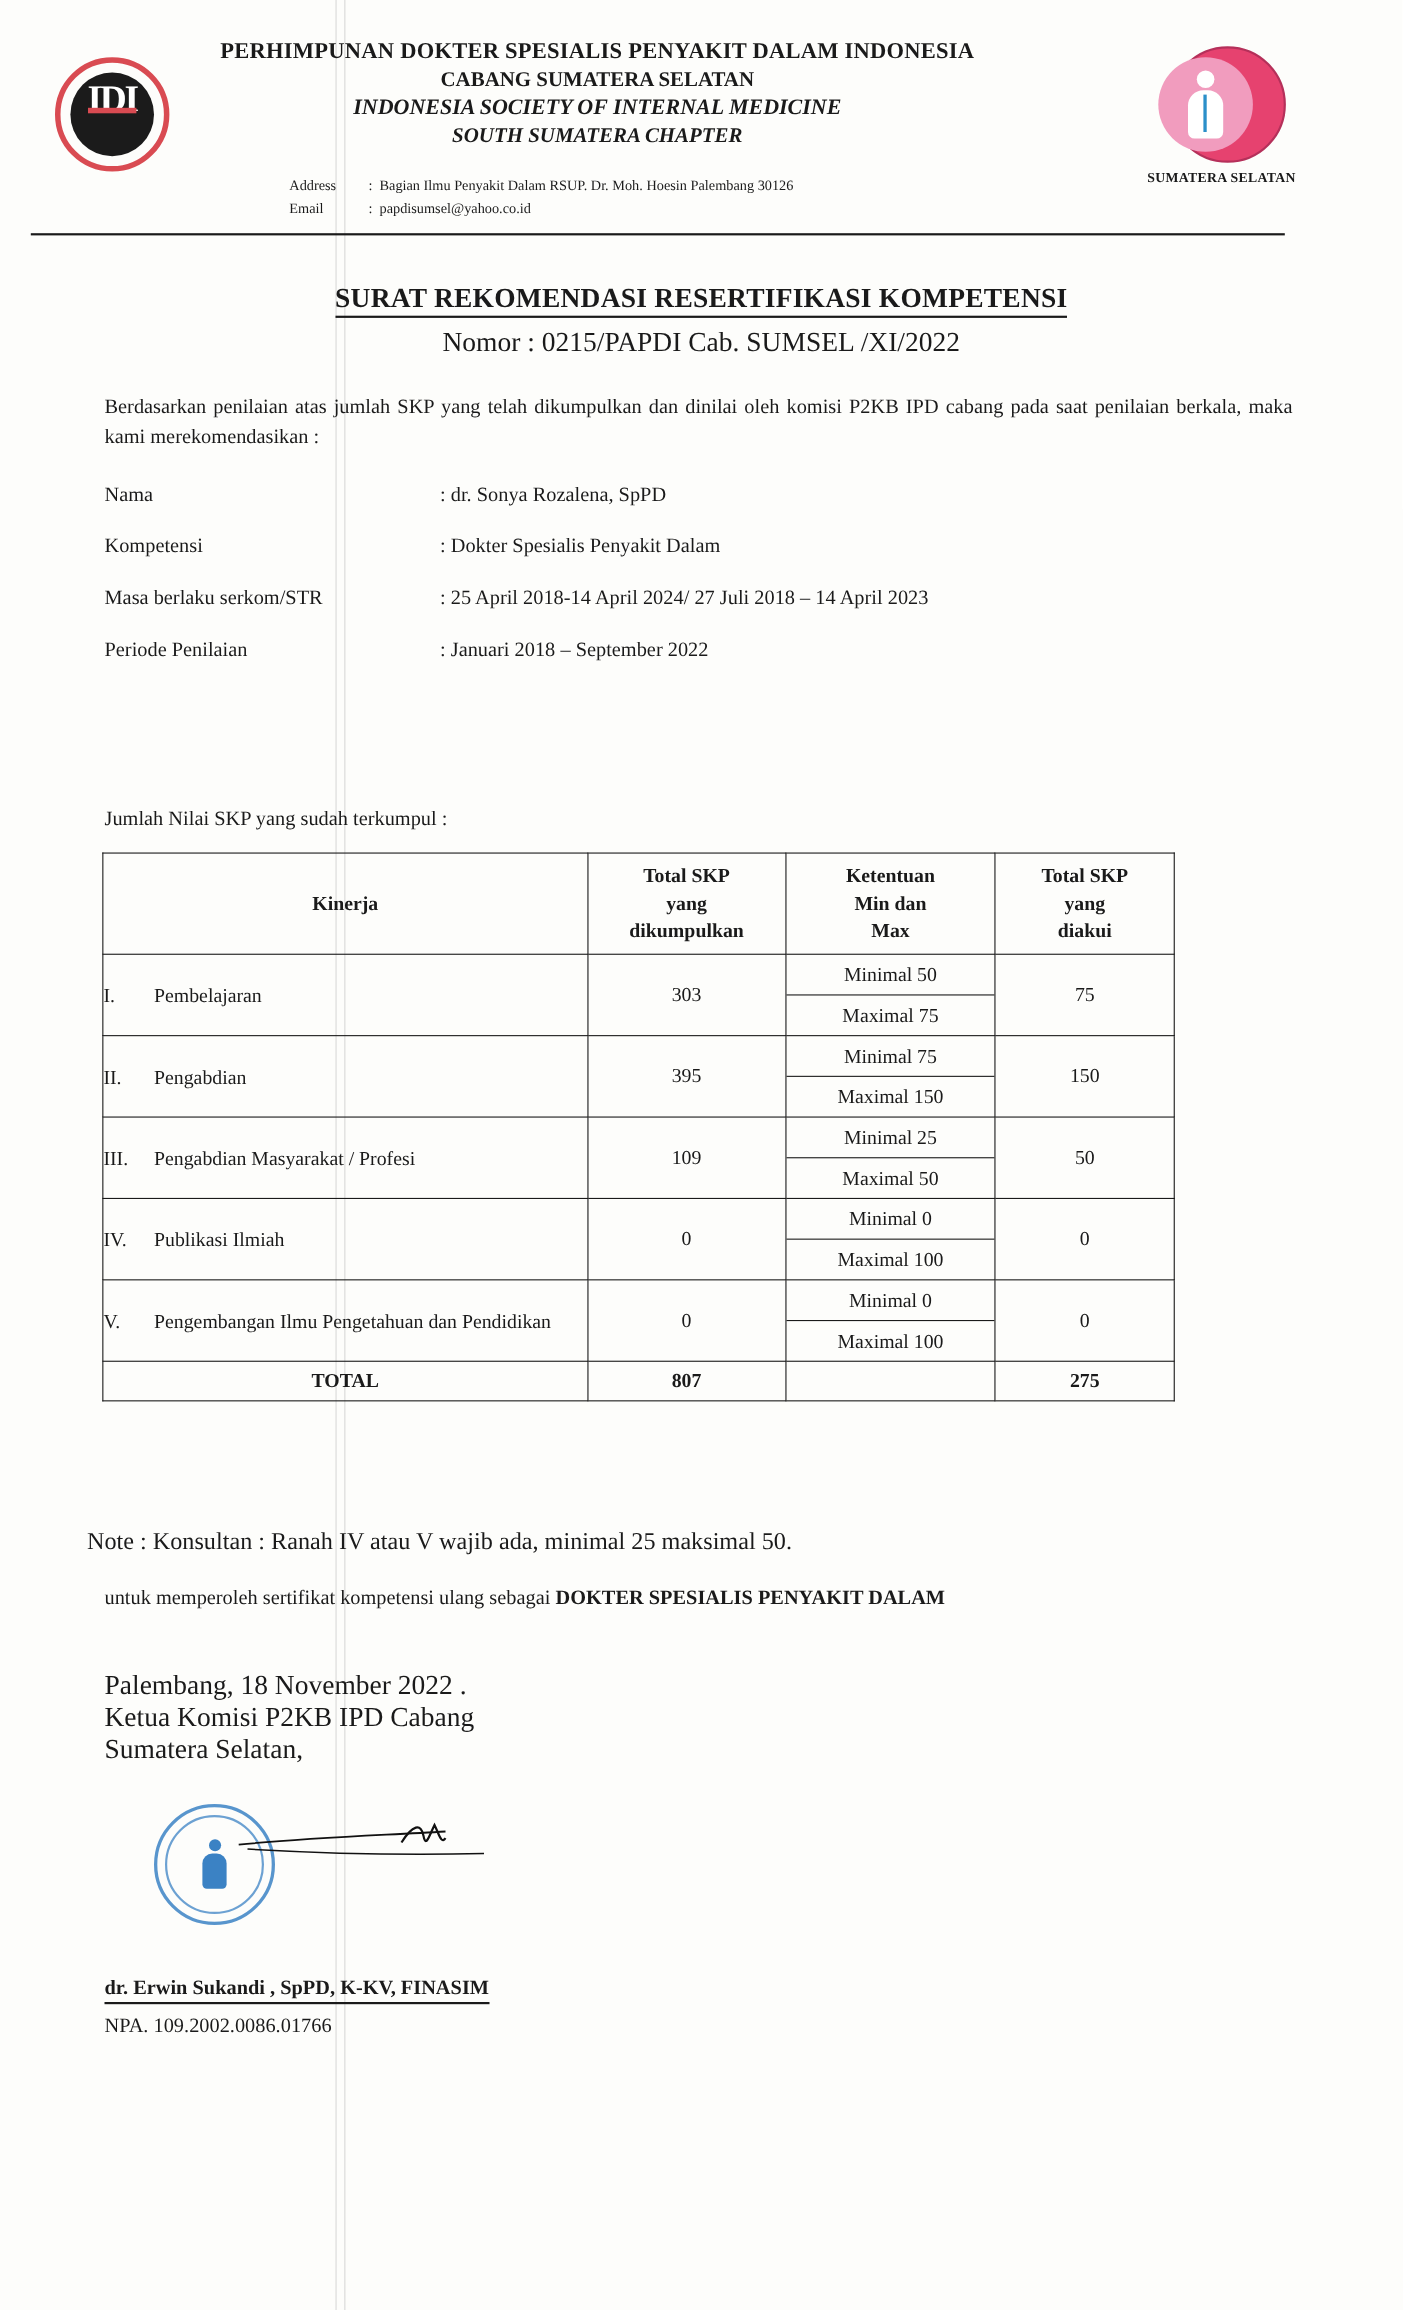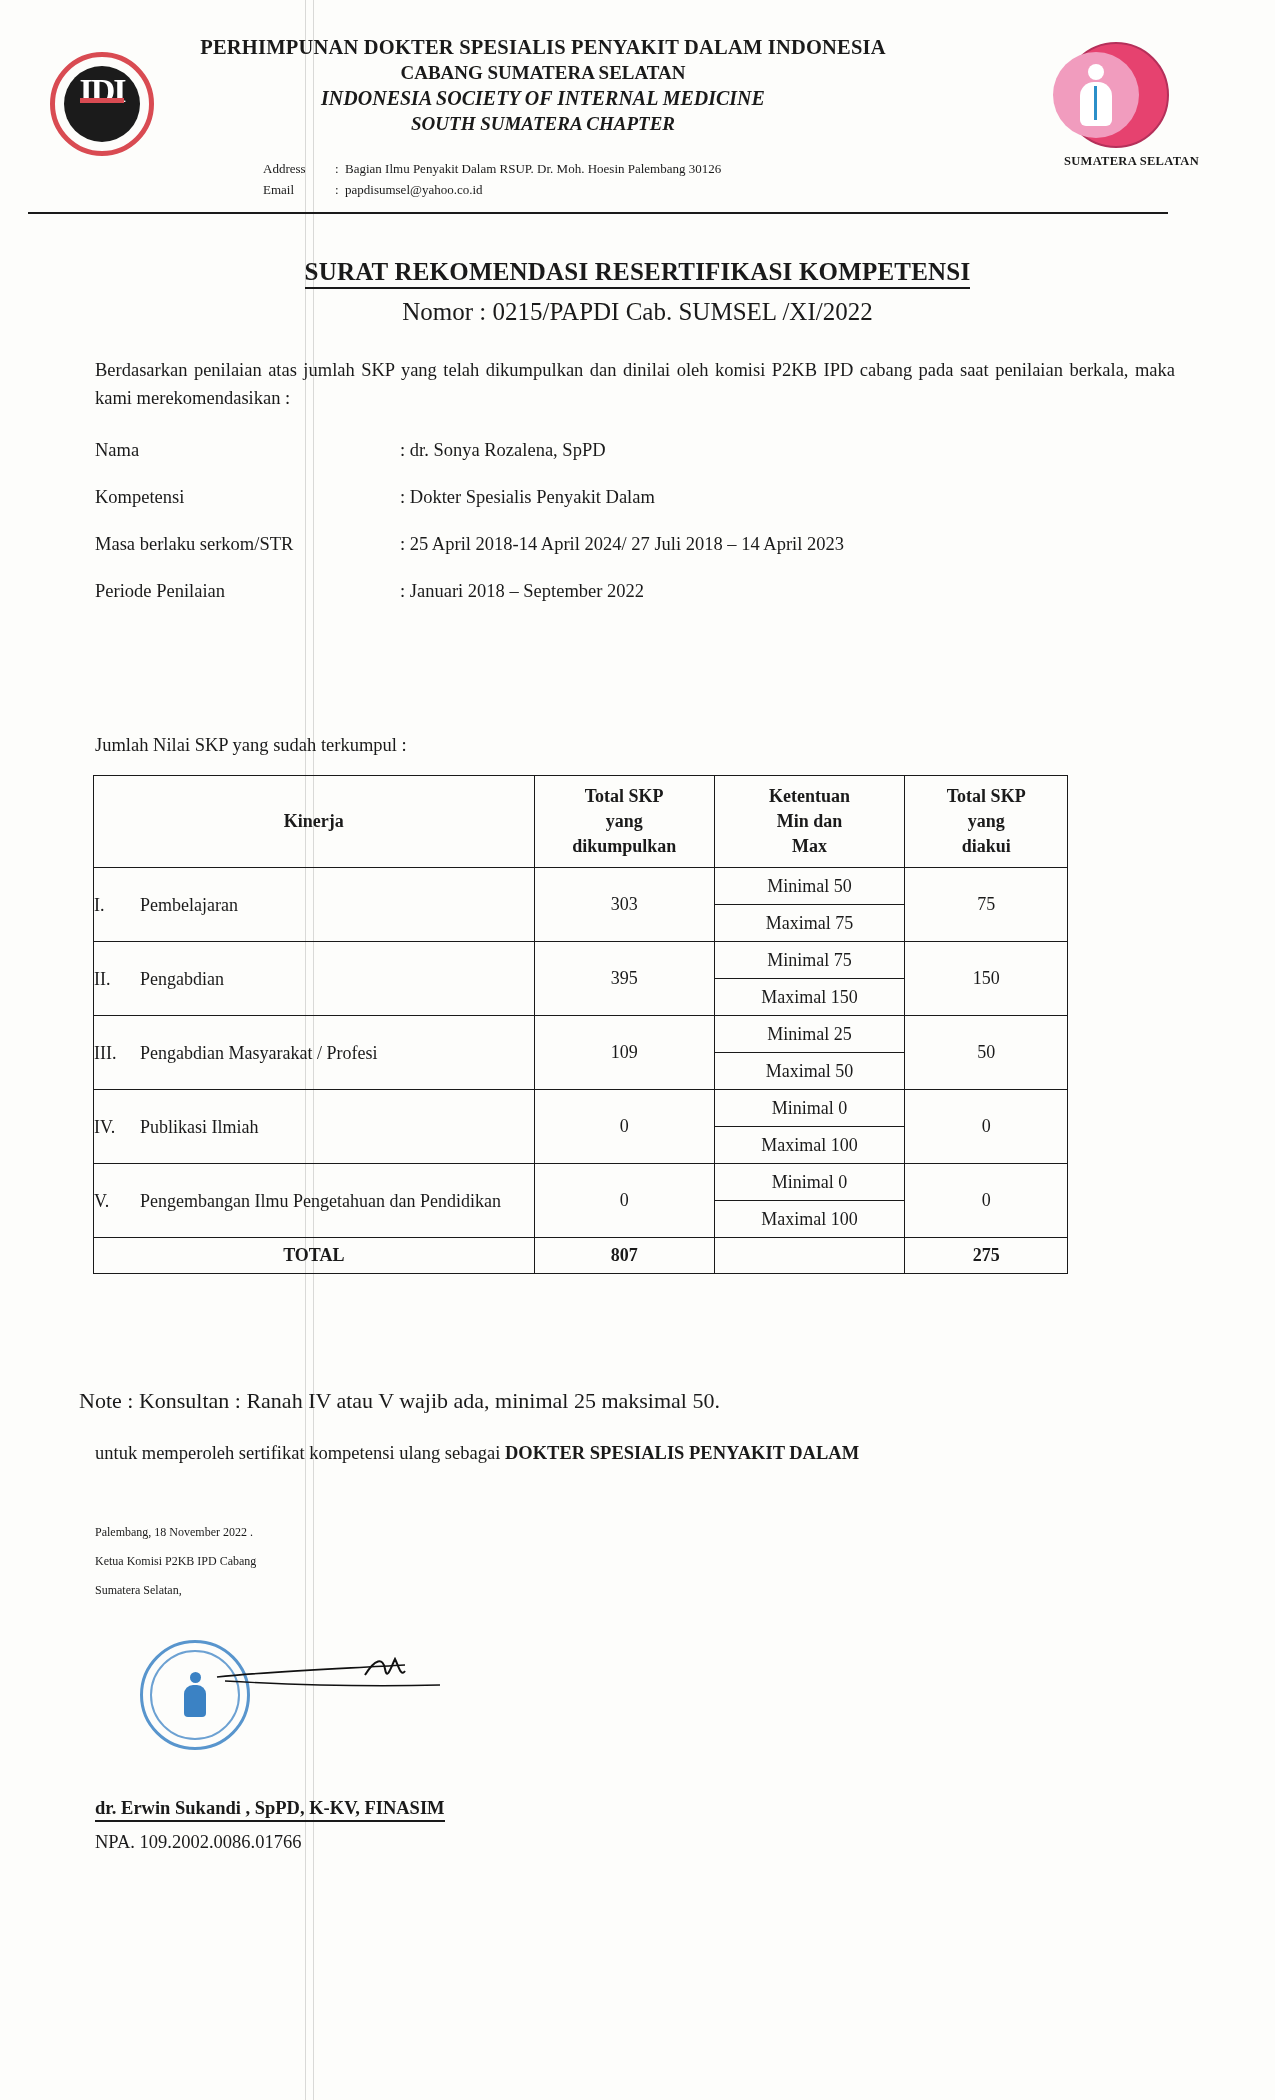--- a/index.html
+++ b/index.html
@@ -175,24 +175,24 @@
     background: #ffffff;
   }
   .logo-right .figure .cad {
     position: absolute;
     left: 18px; top: 22px;
     width: 3px; height: 34px;
     background: #2b8fc9;
   }
   .logo-right .caption {
     position: absolute;
-    left: 11px;
+    left: 0;
     top: 112px;
     width: 145px;
-    text-align: right;
+    text-align: left;
     font-size: 12.5px;
     font-weight: bold;
     letter-spacing: 0.3px;
   }
 
   .header-rule {
     position: absolute;
     left: 28px;
     top: 212px;
     width: 1140px;
@@ -334,21 +334,21 @@
     top: 1443px;
     font-size: 18.5px;
   }
   .purpose b { font-weight: bold; }
 
   
   .sign-block {
     position: absolute;
     left: 95px;
     top: 1518px;
-    font-size: 12px;
+    font-size: 25px;
     line-height: 29px;
   }
   .sign-stamp {
     position: absolute;
     left: 140px;
     top: 1640px;
     width: 115px;
     height: 115px;
   }
   .sign-stamp .ring1 {

